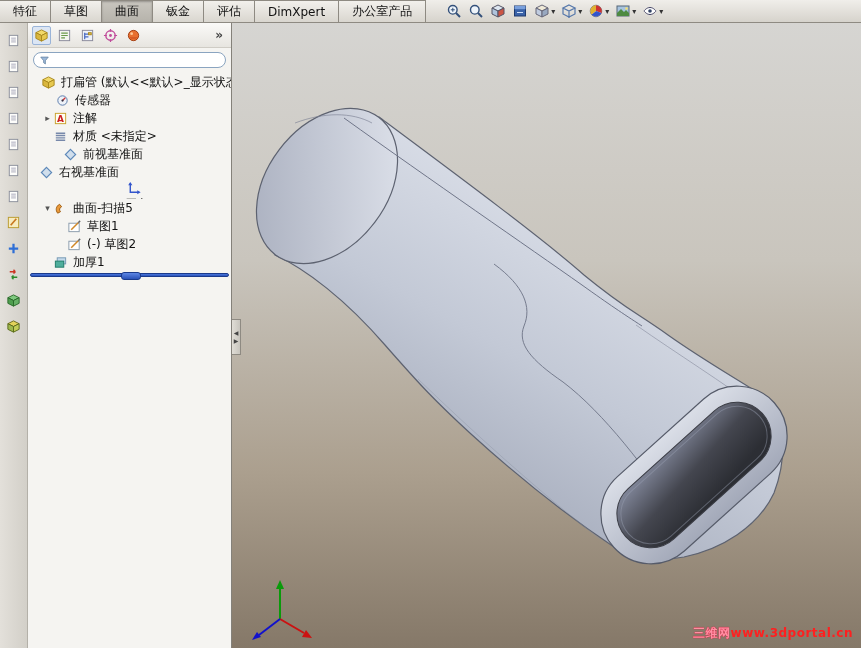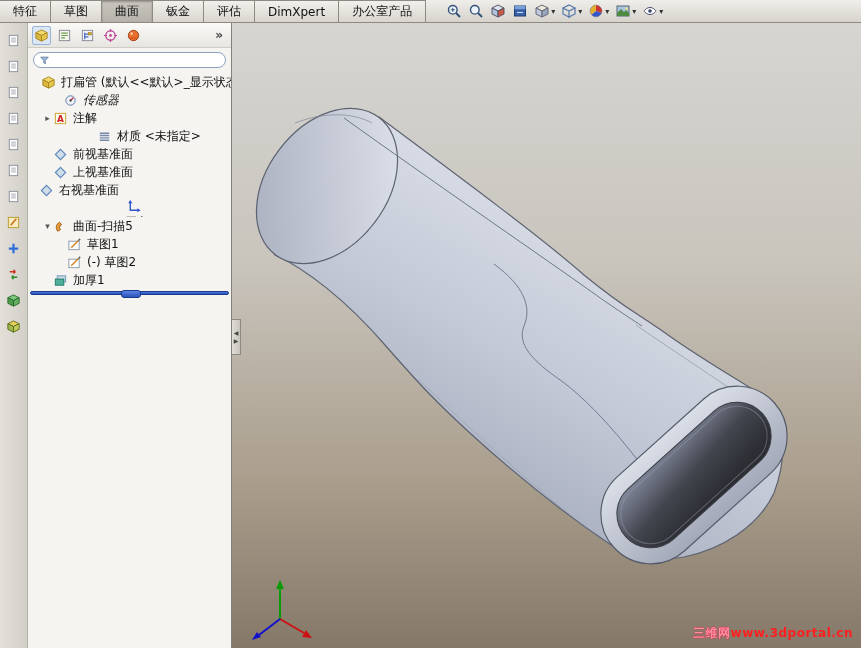--- a/index.html
+++ b/index.html
@@ -313,21 +313,21 @@
             <span>
               <svg viewBox="0 0 16 16">
                 <path d="M8 2l6 3-6 3-6-3z" fill="#f2d969" stroke="#a8861c"></path>
                 <path d="M2 5v6l6 3V8z" fill="#d9b63e" stroke="#a8861c"></path>
                 <path d="M14 5v6l-6 3V8z" fill="#e6c84f" stroke="#a8861c"></path>
               </svg>
             </span>
           </span>
           <span class="tlabel">打扁管 (默认&lt;&lt;默认&gt;_显示状态</span>
         </div>
-        <div class="trow" style="padding-left: 24px; font-style: italic;">
+        <div class="trow" style="padding-left: 16px;">
           <span class="exp"></span>
           <span class="i14">
             <span>
               <svg viewBox="0 0 16 16">
                 <circle cx="8" cy="8" r="5" fill="#eef2f8" stroke="#5577aa"></circle>
                 <path d="M8 8 11 5" stroke="#cc3333" stroke-width="1.4" fill="none"></path>
                 <circle cx="8" cy="8" r="1.2" fill="#334"></circle>
               </svg>
             </span>
           </span>
@@ -338,52 +338,41 @@
           <span class="i14">
             <span>
               <svg viewBox="0 0 16 16">
                 <rect x="2.5" y="2.5" width="11" height="11" fill="#fffef2" stroke="#c8a02a"></rect>
                 <text x="8" y="11.6" font-size="9.5" font-weight="bold" fill="#cc2222" text-anchor="middle">A</text>
               </svg>
             </span>
           </span>
           <span class="tlabel">注解</span>
         </div>
-        <div class="trow" style="padding-left: 14px; margin-left: 44px;">
+        <div class="trow" style="padding-left: 14px;">
           <span class="exp"></span>
           <span class="i14">
             <span>
               <svg viewBox="0 0 16 16">
                 <path d="M3 4.5h10M3 7h10M3 9.5h10M3 12h10" stroke="#7788aa" stroke-width="1.5" fill="none"></path>
               </svg>
             </span>
           </span>
           <span class="tlabel">材质 &lt;未指定&gt;</span>
         </div>
-        <div class="trow" style="padding-left: 14px;">
+        <div class="trow" style="padding-left: 24px;">
           <span class="exp"></span>
           <span class="i14">
             <span>
               <svg viewBox="0 0 16 16">
                 <path d="M8 2.5 13.5 8 8 13.5 2.5 8z" fill="rgba(140,180,225,0.35)" stroke="#5b87b8" stroke-width="1.2"></path>
               </svg>
             </span>
           </span>
           <span class="tlabel">前视基准面</span>
-        </div>
-        <div class="trow" style="padding-left: 14px;">
-          <span class="exp"></span>
-          <span class="i14">
-            <span>
-              <svg viewBox="0 0 16 16">
-                <path d="M8 2.5 13.5 8 8 13.5 2.5 8z" fill="rgba(140,180,225,0.35)" stroke="#5b87b8" stroke-width="1.2"></path>
-              </svg>
-            </span>
-          </span>
-          <span class="tlabel">上视基准面</span>
         </div>
         <div class="trow" style="">
           <span class="exp"></span>
           <span class="i14">
             <span>
               <svg viewBox="0 0 16 16">
                 <path d="M8 2.5 13.5 8 8 13.5 2.5 8z" fill="rgba(140,180,225,0.35)" stroke="#5b87b8" stroke-width="1.2"></path>
               </svg>
             </span>
           </span>

